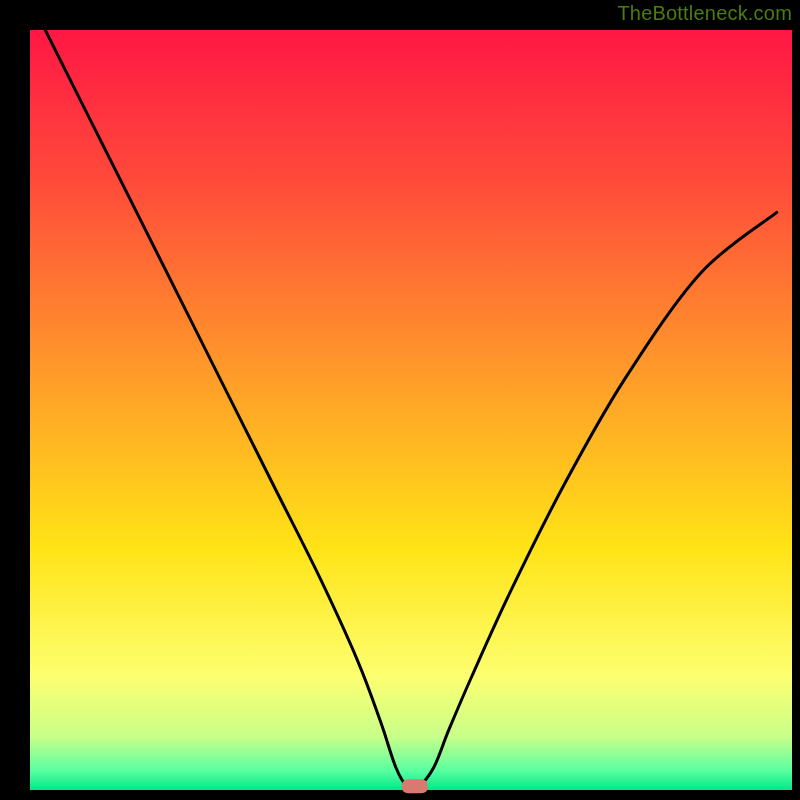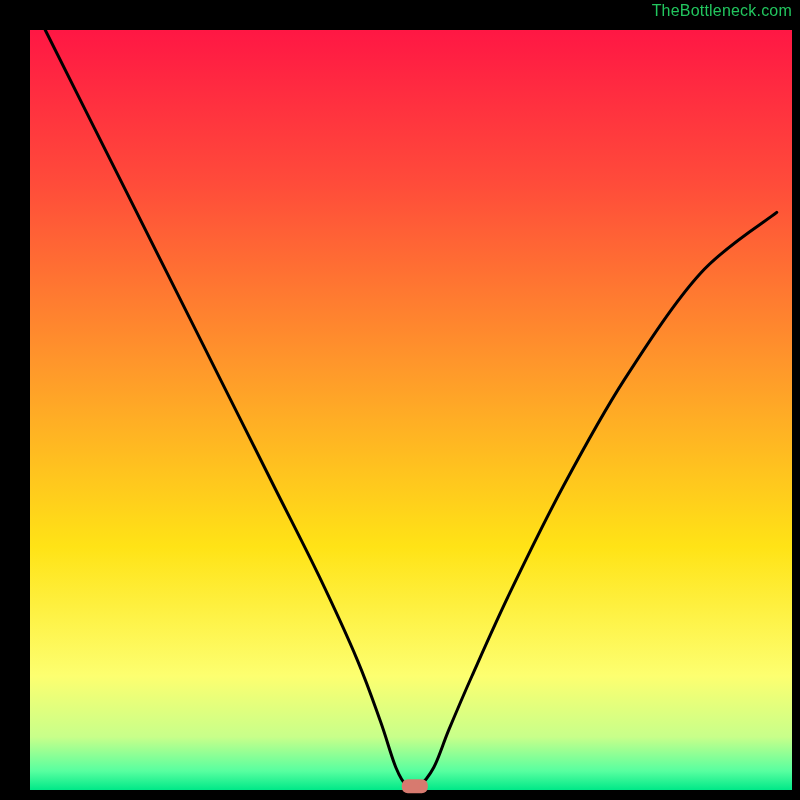--- a/index.html
+++ b/index.html
@@ -14,22 +14,22 @@
   .frame {
     position: relative;
     width: 800px;
     height: 800px;
     background: #000;
   }
   .watermark {
     position: absolute;
     top: 2px;
     right: 8px;
-    color: #22c55e;
-    font-size: 16px;
+    color: #4d7c0f;
+    font-size: 20px;
     font-weight: 500;
     letter-spacing: 0.2px;
     z-index: 5;
   }
   svg {
     display: block;
   }
 </style>
 </head>
 <body>

